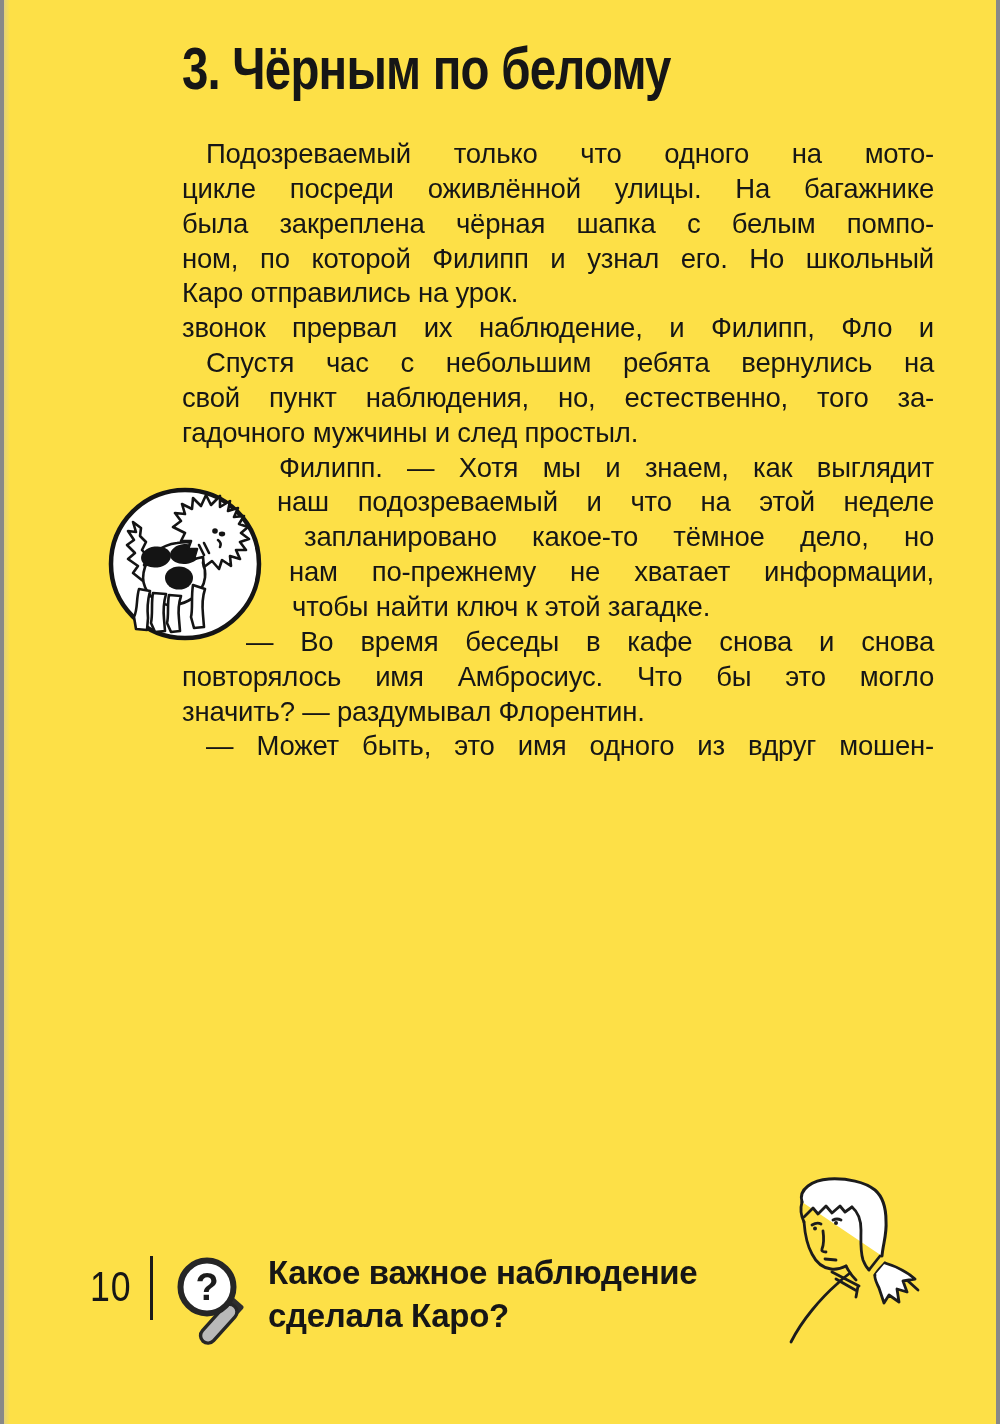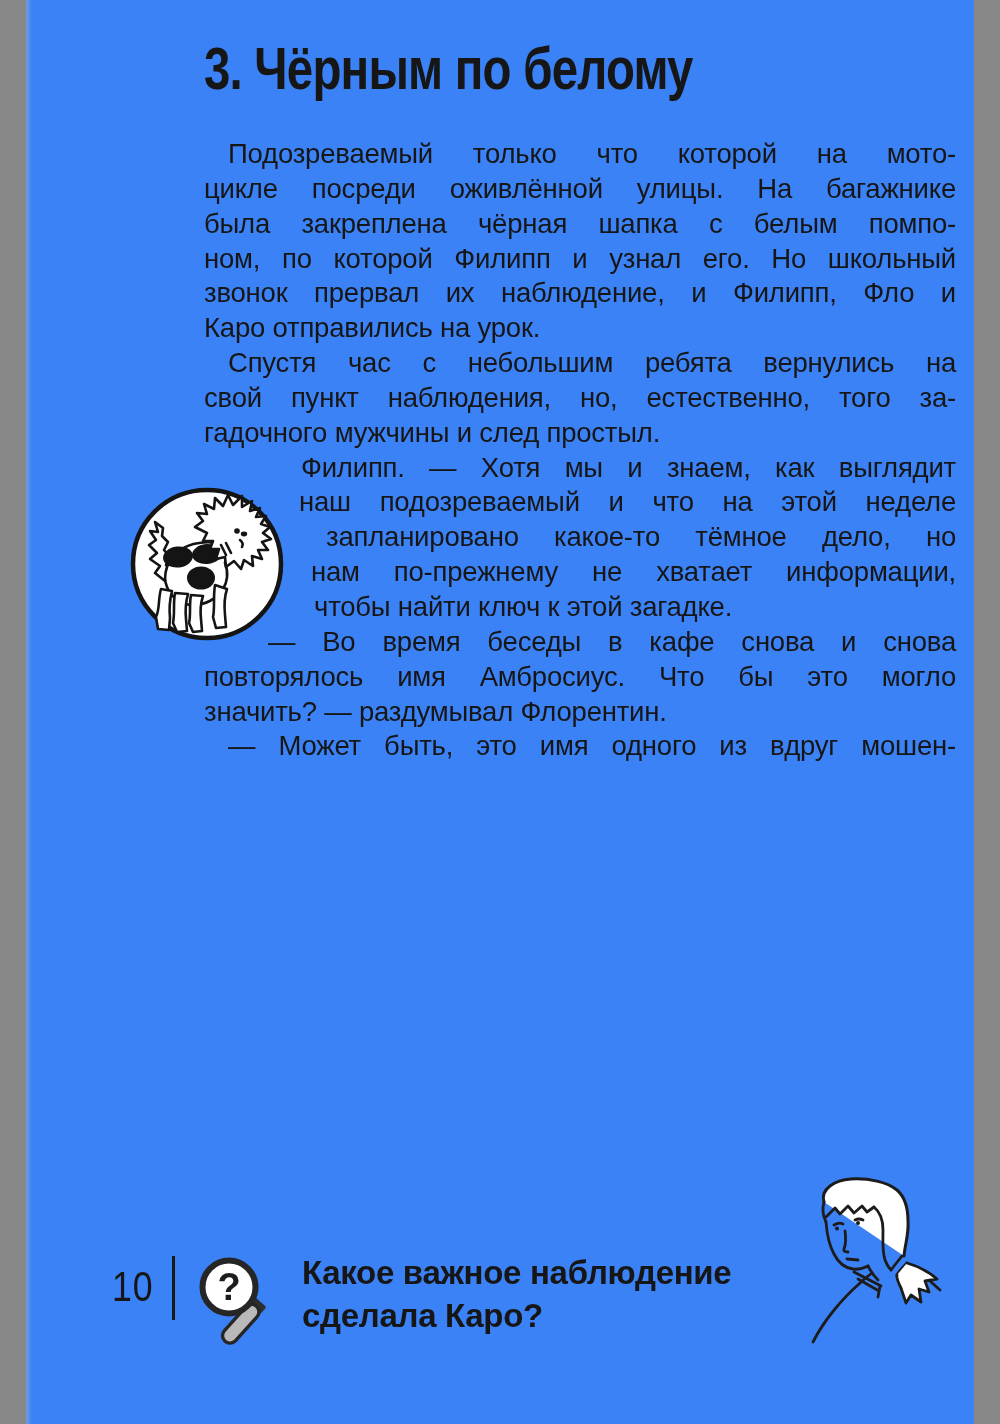--- a/index.html
+++ b/index.html
@@ -1,20 +1,21 @@
 <!DOCTYPE html>
 <html><head>
 <meta charset="utf-8">
 <style>
   html,body{margin:0;padding:0;background:#888;}
   .page{
     position:relative;width:948px;height:1424px;margin:0 auto;
-    background:#3b82f6;color:#161616;
+    background:#fde047;color:#161616;
     font-family:"Liberation Sans","DejaVu Sans",sans-serif;
     overflow:hidden;
+    padding-left:44px;
   }
   .edge-shade{position:absolute;left:0;top:0;width:6px;height:100%;
     background:linear-gradient(90deg,rgba(190,190,190,.45),rgba(255,255,255,0));}
   .title{
     position:absolute;left:178px;top:34px;
     font-size:60px;font-weight:bold;letter-spacing:-1px;white-space:nowrap;
     transform:scaleX(.79);transform-origin:left top;
   }
   .story{
     position:absolute;left:178px;top:137px;width:752px;
@@ -33,40 +34,40 @@
   .dog{position:absolute;left:101px;top:483px;width:160px;height:162px;}
   .girl{position:absolute;left:775px;top:1176px;width:150px;height:178px;}
   .pageno{
     position:absolute;left:86px;top:1266px;
     font-size:42px;line-height:1;letter-spacing:1px;
     transform:scaleX(.85);transform-origin:left top;
   }
   .divider{position:absolute;left:146px;top:1256px;width:3px;height:64px;background:#1a1a1a;}
   .q-icon{position:absolute;left:169px;top:1246px;width:96px;height:110px;}
   .question{
-    position:absolute;left:276px;top:1252px;
+    position:absolute;left:264px;top:1252px;
     font-size:33px;font-weight:bold;line-height:42.5px;letter-spacing:-0.3px;white-space:nowrap;
   }
 </style>
 </head>
 <body>
 
 <div class="page">
   <div class="edge-shade"></div>
 
   <div class="title">3. Чёрным по белому</div>
 
   <div class="story">
     <div class="para p0">
-        <div class="line first">Подозреваемый только что которой на мото-</div>
+        <div class="line first">Подозреваемый только что одного на мото-</div>
         <div class="line">цикле посреди оживлённой улицы. На багажнике</div>
         <div class="line">была закреплена чёрная шапка с белым помпо-</div>
         <div class="line">ном, по которой Филипп и узнал его. Но школьный</div>
+        <div class="line last">Каро отправились на урок.</div>
         <div class="line">звонок прервал их наблюдение, и Филипп, Фло и</div>
-        <div class="line last">Каро отправились на урок.</div>
       </div>
     <div class="para p1">
         <div class="line first">Спустя час с небольшим ребята вернулись на</div>
         <div class="line">свой пункт наблюдения, но, естественно, того за-</div>
         <div class="line last">гадочного мужчины и след простыл.</div>
       </div>
     <div class="para p2">
         <div class="line">Филипп. — Хотя мы и знаем, как выглядит</div>
         <div class="line">наш подозреваемый и что на этой неделе</div>
         <div class="line">запланировано какое-то тёмное дело, но</div>

